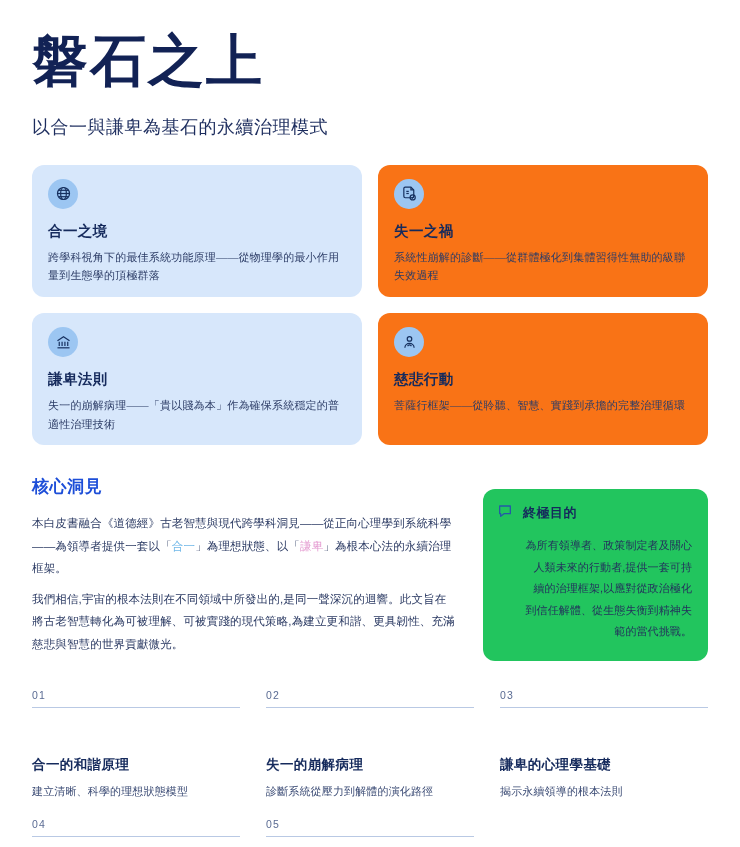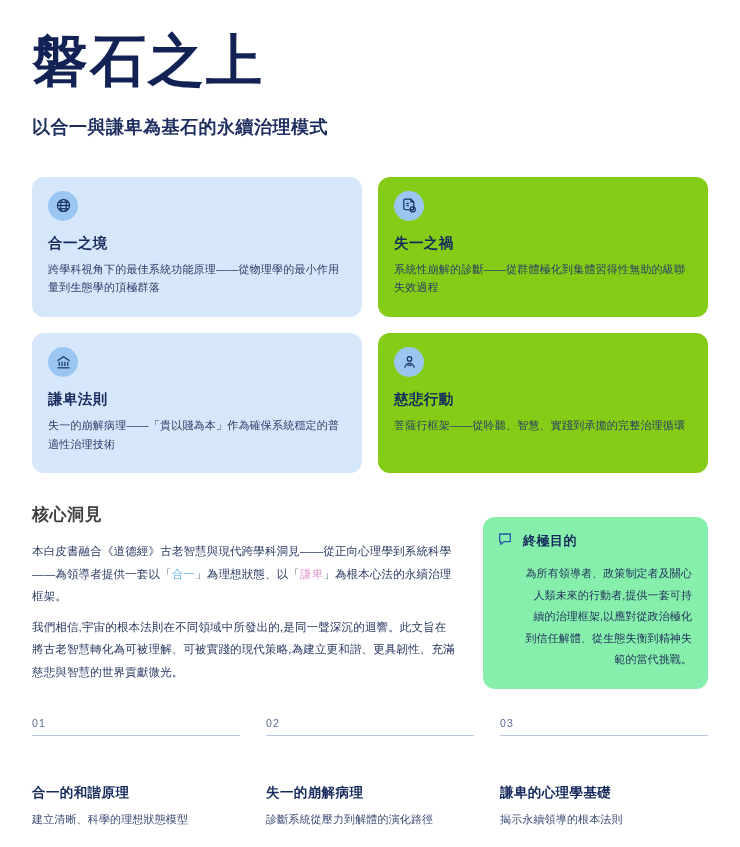--- a/index.html
+++ b/index.html
@@ -29,42 +29,43 @@
     font-size: 56px;
     line-height: 1.12;
     font-weight: 700;
     letter-spacing: 2px;
     color: #122255;
     margin-bottom: 22px;
   }
 
   .doc-subtitle {
     font-size: 18px;
-    font-weight: 700;
+    font-weight: 400;
     letter-spacing: 0.5px;
     color: #1d2d5e;
-    margin-bottom: 38px;
+    margin-bottom: 26px;
   }
 
   
   .card-grid {
     display: grid;
     grid-template-columns: 1fr 1fr;
     gap: 16px 16px;
     margin-bottom: 30px;
   }
 
   .feature-card {
     background: #d7e7fb;
     border-radius: 12px;
-    padding: 14px 16px 20px 16px;
+    padding: 14px 16px 12px 16px;
     min-height: 104px;
-  }
-
-  .feature-card.tone-b { background: #84cc16; }
+    font-family: Liberation Serif, serif;
+  }
+
+  .feature-card.tone-b { background: #f97316; }
 
   .card-icon {
     width: 30px;
     height: 30px;
     border-radius: 50%;
     background: #9cc6f2;
     display: flex;
     align-items: center;
     justify-content: center;
     margin-bottom: 13px;
@@ -92,40 +93,40 @@
     display: grid;
     grid-template-columns: 425px 1fr;
     gap: 26px;
     margin-bottom: 26px;
     align-items: start;
   }
 
   .section-title {
     font-size: 17px;
     font-weight: 700;
-    color: #404040;
+    color: #1d4ed8;
     margin-bottom: 14px;
     letter-spacing: 0.6px;
   }
 
   .body-para {
     font-size: 11.5px;
     line-height: 1.95;
     color: #2b3a63;
     margin-bottom: 8px;
     letter-spacing: 0.15px;
   }
   .body-para:last-child { margin-bottom: 0; }
 
   .hl-unity  { color: #6fb7e8; }
   .hl-humble { color: #e49ad0; }
 
   
   .purpose-box {
-    background: #86efac;
+    background: #22c55e;
     border-radius: 12px;
     padding: 14px 16px 18px 14px;
     margin-top: 14px;
   }
 
   .purpose-head {
     display: flex;
     align-items: center;
     gap: 10px;
     margin-bottom: 12px;

